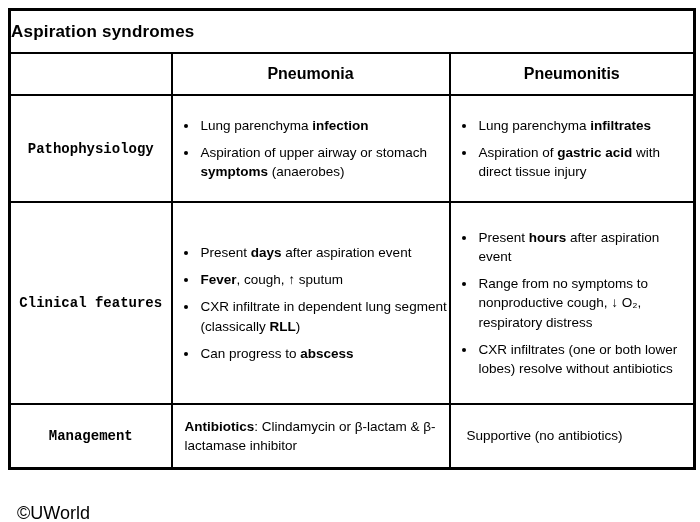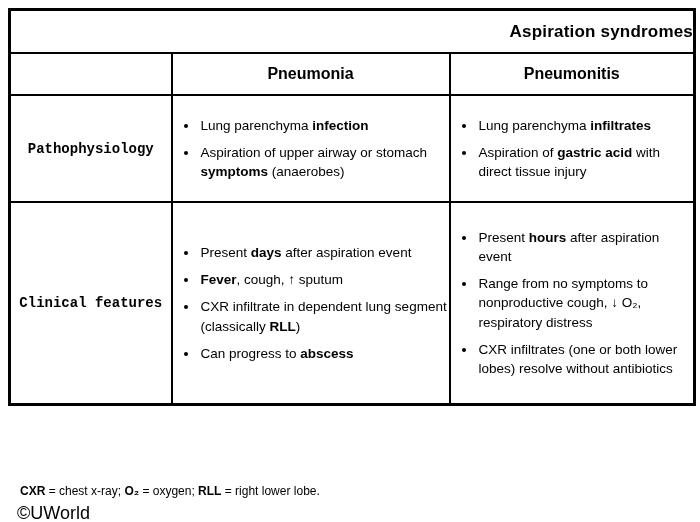--- a/index.html
+++ b/index.html
@@ -28,21 +28,21 @@
     table-layout: fixed;
     border: 3px solid #000000;
   }
   table.syndromes td, table.syndromes th {
     border: 2px solid #000000;
     vertical-align: middle;
     padding: 0;
   }
   .title-cell {
     height: 41px;
-    text-align: right;
+    text-align: left;
     font-weight: bold;
     font-size: 17px;
     letter-spacing: 0.2px;
   }
   .header-cell {
     height: 40px;
     text-align: center;
     font-weight: bold;
     font-size: 16px;
   }
@@ -138,20 +138,28 @@
             </ul>
           </td>
       <td class="content-cell">
             <ul>
               <li>Present <b>hours</b> after aspiration event</li>
               <li>Range from no symptoms to nonproductive cough, ↓ O₂, respiratory distress</li>
               <li>CXR infiltrates (one or both lower lobes) resolve without antibiotics</li>
             </ul>
           </td>
     </tr>
+    <tr class="row-mgmt">
+      <td class="row-label">Management</td>
+      <td class="content-cell mgmt-pneumonia">
+            <div class="cell-text"><b>Antibiotics</b>: Clindamycin or β-lactam &amp; β-lactamase inhibitor</div>
+          </td>
+      <td class="content-cell mgmt-pneumonitis">
+            <div class="cell-text">Supportive (no antibiotics)</div>
+          </td>
+    </tr>
   </tbody>
     </table>
 
-  <div class="footnote"><b>CXR</b> = chest x-ray; <b>O₂</b> = oxygen; <b>RLL</b> = right lower lobe.</div>
 
   <div class="copyright">©UWorld</div>
 
 </div>
 
 </body></html>

